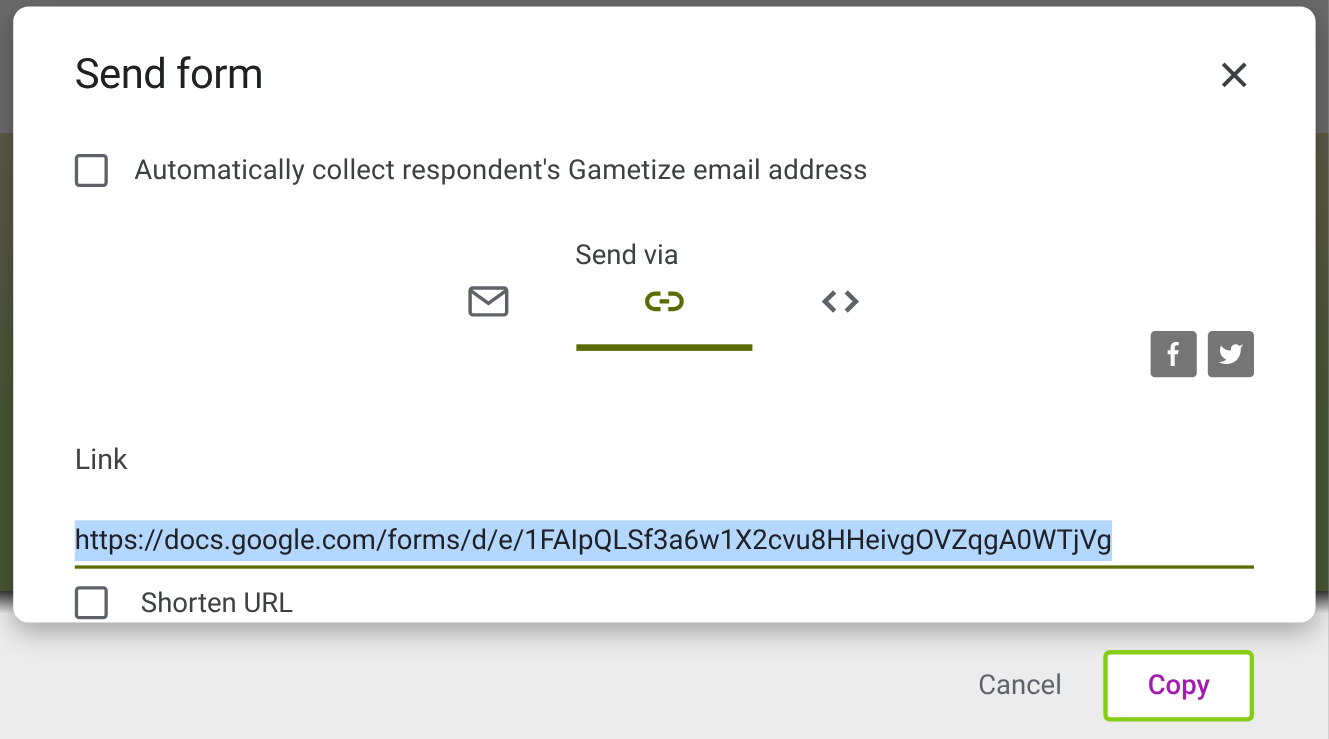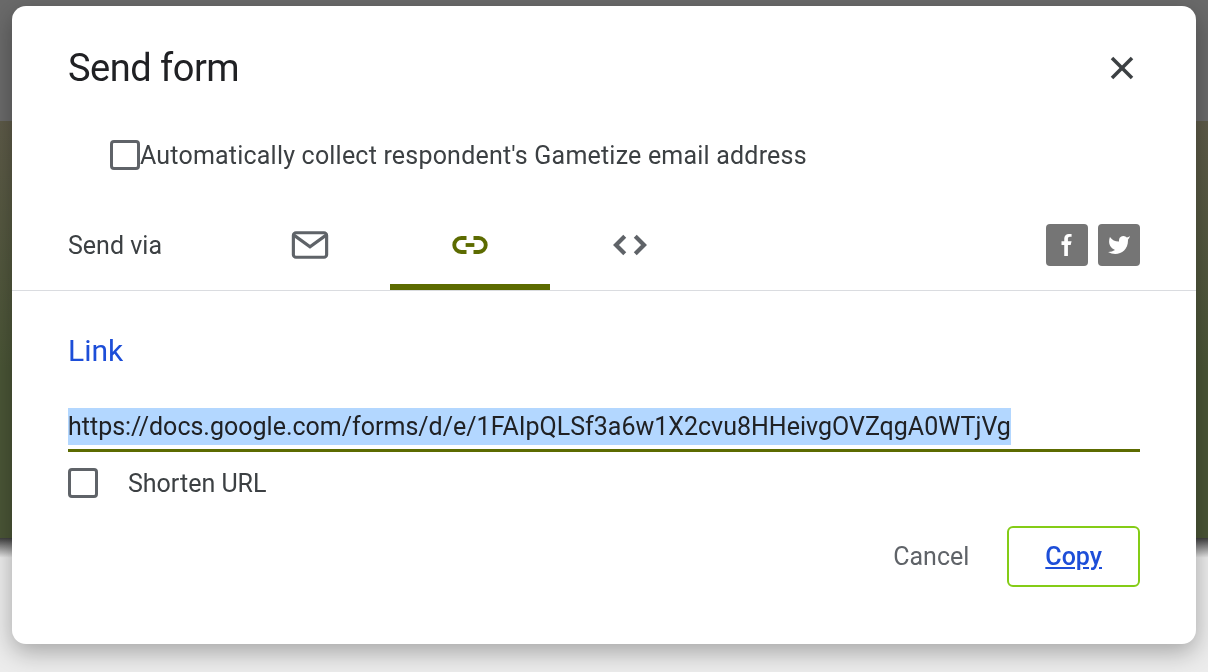--- a/index.html
+++ b/index.html
@@ -30,21 +30,21 @@
     }
 
     .modal {
       position: absolute;
       top: 6px;
       left: 12px;
       right: 12px;
       background: #fff;
       border-radius: 14px;
       box-shadow: 0 8px 24px rgba(0,0,0,0.3);
-      height: 638px;
+      height: 560px;
       display: flex;
       flex-direction: column;
     }
 
     .modal-header {
       padding: 40px 56px 0 56px;
       display: flex;
       justify-content: space-between;
       align-items: center;
     }
@@ -69,21 +69,21 @@
 
     .close-button svg {
       width: 30px;
       height: 30px;
     }
 
     .collect-row {
       padding: 50px 56px 0 56px;
       display: flex;
       align-items: center;
-      margin-left: 42px;
+      gap: 24px;
     }
 
     .checkbox {
       width: 30px;
       height: 30px;
       border: 3px solid #5f6368;
       border-radius: 4px;
       cursor: pointer;
       flex-shrink: 0;
       background: #fff;
@@ -93,20 +93,21 @@
       font-size: 25px;
       color: #3c4043;
       letter-spacing: 0.2px;
     }
 
     .send-via-row {
       padding: 48px 56px 18px 56px;
       display: flex;
       align-items: center;
       position: relative;
+      flex-direction: column;
     }
 
     .send-via-label {
       font-size: 25px;
       color: #3c4043;
       margin-right: 68px;
     }
 
     .method-tabs {
       display: flex;
@@ -164,22 +165,22 @@
       height: 1px;
       background: #dadce0;
       width: 100%;
     }
 
     .link-section {
       padding: 42px 56px 0 56px;
     }
 
     .link-label {
-      font-size: 30px;
-      color: #1d4ed8;
+      font-size: 26px;
+      color: #404040;
       margin-bottom: 40px;
     }
 
     .link-field-wrapper {
       position: relative;
     }
 
     .link-field {
       width: 100%;
       border: none;
@@ -230,29 +231,28 @@
       border: none;
       font-size: 25px;
       color: #5f6368;
       cursor: pointer;
       padding: 12px 18px;
       font-family: inherit;
     }
 
     .copy-button {
       background: #fff;
-      border: 2px solid #84cc16;
+      border: 4px solid #84cc16;
       border-radius: 6px;
       font-size: 25px;
-      color: #1d4ed8;
+      color: #a21caf;
       font-weight: 500;
       cursor: pointer;
       padding: 14px 36px;
       font-family: inherit;
-      text-decoration: underline;
     }
   </style>
 </head>
 <body>
 
 <div class="background-content">
   
 </div>
 
 <div class="modal">

